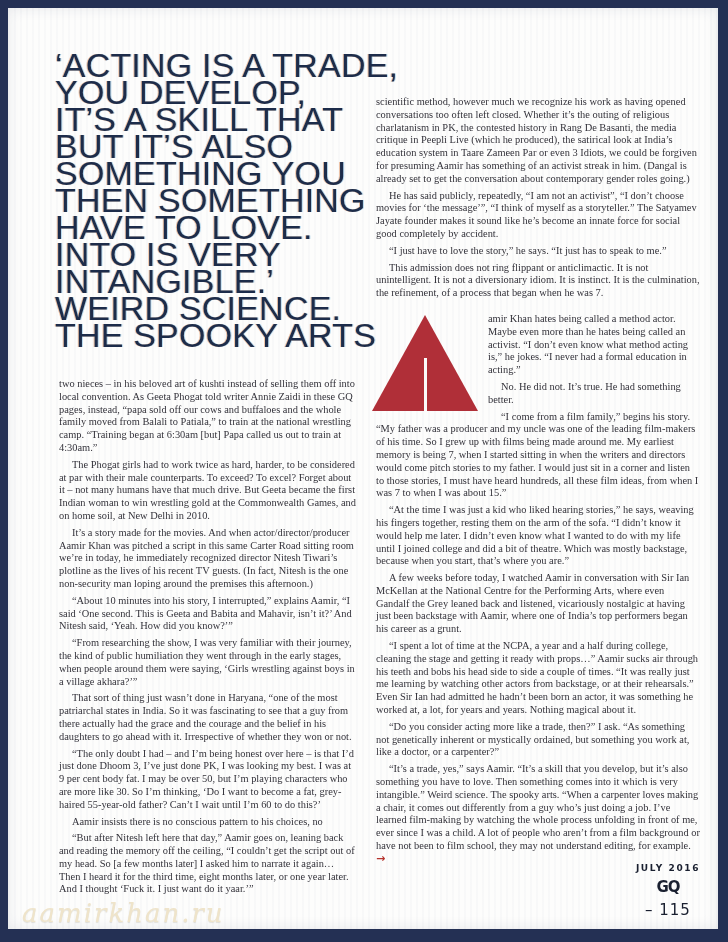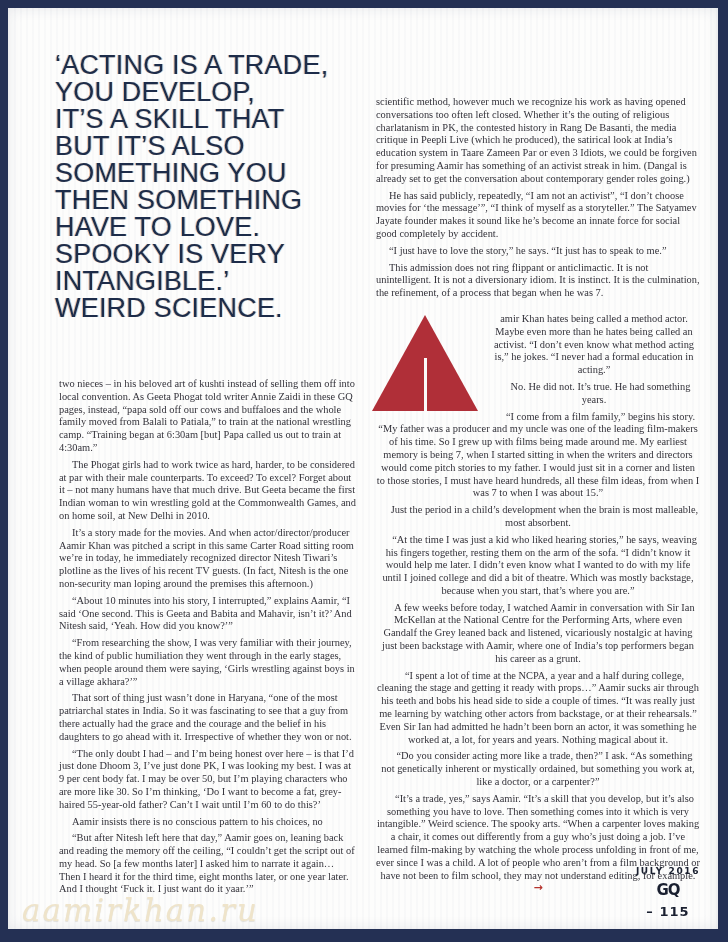--- a/index.html
+++ b/index.html
@@ -17,39 +17,39 @@
       repeating-linear-gradient(90deg, rgba(40,60,110,0.025) 0 2px, rgba(0,0,0,0) 2px 6px),
       #fdfdfc;
     box-shadow:inset 0 0 14px rgba(25,38,75,0.10);
   }
   
   .pull-quote{
     position:absolute;left:47px;top:44px;width:314px;
     font-family:"Liberation Sans", sans-serif;
     font-weight:300;
     color:#1d2c4a;
-    font-size:27px;
+    font-size:34px;
     line-height:27px;
     letter-spacing:0.2px;
     text-shadow:-1px 0 0 rgba(216,110,40,0.40), 1px 0 0 rgba(50,150,210,0.32);
   }
   .pq-line{white-space:nowrap;}
   
   .col{
     position:absolute;
     font-size:10.4px;
     line-height:12.8px;
     color:#33323a;
     text-align:left;
   }
   .col-left{left:47px;top:366px;width:306px;}
   .col-right{left:364px;top:84px;width:332px;}
   .para{margin:4px;padding:0;}
   .para.indent{text-indent:13px;}
-  .dropcap-section{margin-top:13px;text-align:center;}
+  .dropcap-section{margin-top:13px;}
   .triangle-a{
     float:left;
     width:106px;height:96px;
     margin:2px 10px 2px 0;
     background:#b02f38;
     clip-path:polygon(50% 0, 100% 100%, 0 100%);
     position:relative;
   }
   .triangle-a::after{
     content:"";
@@ -67,49 +67,50 @@
   
   .footer{
     position:absolute;right:18px;bottom:10px;
     display:flex;align-items:center;gap:5px;
     font-family:"DejaVu Sans", sans-serif;
     color:#1a2030;
     flex-direction:column;
   }
   .f-issue{font-size:9px;font-weight:bold;letter-spacing:1.6px;}
   .f-gq{font-size:15px;font-weight:700;letter-spacing:-1px;}
-  .f-page{font-size:13px;font-weight:bold;letter-spacing:1px;}
+  .f-page{font-size:15px;font-weight:normal;letter-spacing:1px;}
   
   .watermark{
     position:absolute;left:14px;bottom:1px;
     font-family:"DejaVu Serif", serif;
     font-style:italic;
-    font-size:31px;
+    font-size:26px;
     letter-spacing:2px;
     color:#efe4ca;
     text-shadow:0 1px 1px rgba(90,80,50,0.15);
   }
 </style>
 </head>
 <body>
 
 <div class="canvas">
   <div class="page">
 
     <div class="pull-quote">
       <div class="pq-line">‘ACTING IS A TRADE,</div>
       <div class="pq-line">YOU DEVELOP,</div>
       <div class="pq-line">IT’S A SKILL THAT</div>
       <div class="pq-line">BUT IT’S ALSO</div>
       <div class="pq-line">SOMETHING YOU</div>
       <div class="pq-line">THEN SOMETHING</div>
       <div class="pq-line">HAVE TO LOVE.</div>
-      <div class="pq-line">SPOOKY IS VERY</div>
+      <div class="pq-line">INTO IS VERY</div>
       <div class="pq-line">INTANGIBLE.’</div>
       <div class="pq-line">WEIRD SCIENCE.</div>
+      <div class="pq-line">THE SPOOKY ARTS</div>
     </div>
 
     <div class="col col-left">
       <p class="para">two nieces – in his beloved art of kushti instead of selling them off into local convention. As Geeta Phogat told writer Annie Zaidi in these GQ pages, instead, “papa sold off our cows and buffaloes and the whole family moved from Balali to Patiala,” to train at the national wrestling camp. “Training began at 6:30am [but] Papa called us out to train at 4:30am.”</p>
       <p class="para indent">The Phogat girls had to work twice as hard, harder, to be considered at par with their male counterparts. To exceed? To excel? Forget about it – not many humans have that much drive. But Geeta became the first Indian woman to win wrestling gold at the Commonwealth Games, and on home soil, at New Delhi in 2010.</p>
       <p class="para indent">It’s a story made for the movies. And when actor/director/producer Aamir Khan was pitched a script in this same Carter Road sitting room we’re in today, he immediately recognized director Nitesh Tiwari’s plotline as the lives of his recent TV guests. (In fact, Nitesh is the one non-security man loping around the premises this afternoon.)</p>
       <p class="para indent">“About 10 minutes into his story, I interrupted,” explains Aamir, “I said ‘One second. This is Geeta and Babita and Mahavir, isn’t it?’ And Nitesh said, ‘Yeah. How did you know?’”</p>
       <p class="para indent">“From researching the show, I was very familiar with their journey, the kind of public humiliation they went through in the early stages, when people around them were saying, ‘Girls wrestling against boys in a village akhara?’”</p>
       <p class="para indent">That sort of thing just wasn’t done in Haryana, “one of the most patriarchal states in India. So it was fascinating to see that a guy from there actually had the grace and the courage and the belief in his daughters to go ahead with it. Irrespective of whether they won or not.</p>
       <p class="para indent">“The only doubt I had – and I’m being honest over here – is that I’d just done Dhoom 3, I’ve just done PK, I was looking my best. I was at 9 per cent body fat. I may be over 50, but I’m playing characters who are more like 30. So I’m thinking, ‘Do I want to become a fat, grey-haired 55-year-old father? Can’t I wait until I’m 60 to do this?’</p>
@@ -119,23 +120,22 @@
 
     <div class="col col-right">
       <p class="para">scientific method, however much we recognize his work as having opened conversations too often left closed. Whether it’s the outing of religious charlatanism in PK, the contested history in Rang De Basanti, the media critique in Peepli Live (which he produced), the satirical look at India’s education system in Taare Zameen Par or even 3 Idiots, we could be forgiven for presuming Aamir has something of an activist streak in him. (Dangal is already set to get the conversation about contemporary gender roles going.)</p>
       <p class="para indent">He has said publicly, repeatedly, “I am not an activist”, “I don’t choose movies for ‘the message’”, “I think of myself as a storyteller.” The Satyamev Jayate founder makes it sound like he’s become an innate force for social good completely by accident.</p>
       <p class="para indent">“I just have to love the story,” he says. “It just has to speak to me.”</p>
       <p class="para indent">This admission does not ring flippant or anticlimactic. It is not unintelligent. It is not a diversionary idiom. It is instinct. It is the culmination, the refinement, of a process that began when he was 7.</p>
 
       <div class="dropcap-section">
         <div class="triangle-a"></div>
         <p class="para">amir Khan hates being called a method actor. Maybe even more than he hates being called an activist. “I don’t even know what method acting is,” he jokes. “I never had a formal education in acting.”</p>
-        <p class="para indent">No. He did not. It’s true. He had something years.</p>
+        <p class="para indent">No. He did not. It’s true. He had something better.</p>
         <p class="para indent">“I come from a film family,” begins his story. “My father was a producer and my uncle was one of the leading film-makers of his time. So I grew up with films being made around me. My earliest memory is being 7, when I started sitting in when the writers and directors would come pitch stories to my father. I would just sit in a corner and listen to those stories, I must have heard hundreds, all these film ideas, from when I was 7 to when I was about 15.”</p>
-        <p class="para indent">Just the period in a child’s development when the brain is most malleable, most absorbent.</p>
         <p class="para indent">“At the time I was just a kid who liked hearing stories,” he says, weaving his fingers together, resting them on the arm of the sofa. “I didn’t know it would help me later. I didn’t even know what I wanted to do with my life until I joined college and did a bit of theatre. Which was mostly backstage, because when you start, that’s where you are.”</p>
         <p class="para indent">A few weeks before today, I watched Aamir in conversation with Sir Ian McKellan at the National Centre for the Performing Arts, where even Gandalf the Grey leaned back and listened, vicariously nostalgic at having just been backstage with Aamir, where one of India’s top performers began his career as a grunt.</p>
         <p class="para indent">“I spent a lot of time at the NCPA, a year and a half during college, cleaning the stage and getting it ready with props…” Aamir sucks air through his teeth and bobs his head side to side a couple of times. “It was really just me learning by watching other actors from backstage, or at their rehearsals.” Even Sir Ian had admitted he hadn’t been born an actor, it was something he worked at, a lot, for years and years. Nothing magical about it.</p>
         <p class="para indent">“Do you consider acting more like a trade, then?” I ask. “As something not genetically inherent or mystically ordained, but something you work at, like a doctor, or a carpenter?”</p>
         <p class="para indent">
           <span>“It’s a trade, yes,” says Aamir. “It’s a skill that you develop, but it’s also something you have to love. Then something comes into it which is very intangible.” Weird science. The spooky arts. “When a carpenter loves making a chair, it comes out differently from a guy who’s just doing a job. I’ve learned film-making by watching the whole process unfolding in front of me, ever since I was a child. A lot of people who aren’t from a film background or have not been to film school, they may not understand editing, for example.</span>
           <span class="cont-arrow">→</span>
         </p>
       </div>
     </div>

